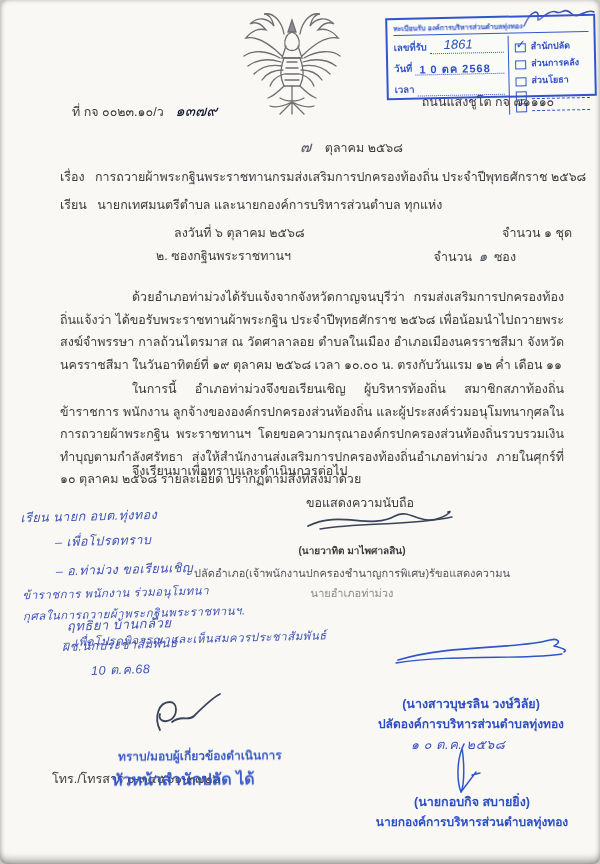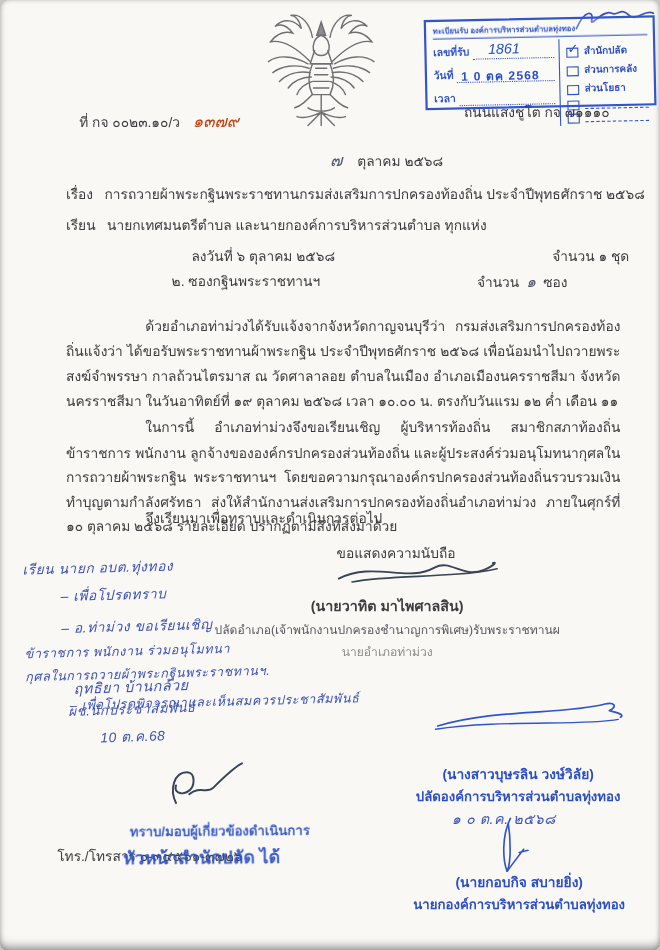--- a/index.html
+++ b/index.html
@@ -122,21 +122,21 @@
       <path d="M48,92 C54,96 66,96 72,92"></path>
     </g>
   </svg>
 
   <div class="abs print center" style="left:390px;top:92px;width:196px;line-height:20px;">
     <div>ถนนแสงชูโต กจ ๗๑๑๑๐</div>
   </div>
 
   <div class="abs print" style="left:72px;top:100px;white-space:nowrap;">
     <span>ที่ กจ ๐๐๒๓.๑๐/ว</span>
-    <span class="hand-dk" style="font-size:15px;color:#c2410c;margin-left:8px;">๑๓๗๙</span>
+    <span class="hand-dk" style="font-size:15px;color:#0f172a;margin-left:8px;">๑๓๗๙</span>
   </div>
 
   <div class="abs print" style="left:300px;top:136px;white-space:nowrap;">
     <span class="hand-dk" style="font-size:15px;color:#55596e;margin-right:10px;">๗</span>
     <span>ตุลาคม ๒๕๖๘</span>
   </div>
 
   <div class="abs print" style="left:60px;top:166px;width:510px;white-space:nowrap;">
     <span class="bold" style="font-weight:normal">เรื่อง</span>&nbsp;&nbsp;
     <span>การถวายผ้าพระกฐินพระราชทานกรมส่งเสริมการปกครองท้องถิ่น ประจำปีพุทธศักราช ๒๕๖๘</span>
@@ -174,22 +174,22 @@
 
   <div class="abs print" style="left:132px;top:460px;">จึงเรียนมาเพื่อทราบและดำเนินการต่อไป</div>
 
   <div class="abs print" style="left:280px;top:492px;width:160px;text-align:center;">ขอแสดงความนับถือ</div>
 
   <svg class="abs sig" style="left:300px;top:500px" width="170" height="36" viewBox="0 0 170 36">
     <path d="M8,26 C40,10 70,30 95,16 C110,8 120,26 140,18 C150,14 152,10 148,12" stroke="#3a4458" stroke-width="1.7"></path>
     <path d="M20,29 C60,22 110,26 152,17" stroke="#3a4458" stroke-width="1.4"></path>
   </svg>
 
-  <div class="abs print bold center" style="left:232px;top:540px;width:240px;font-size:13px;">(นายวาทิต มาไพศาลสิน)</div>
-  <div class="abs print center" style="left:152px;top:562px;width:400px;font-size:11px;color:#55565c;">ปลัดอำเภอ(เจ้าพนักงานปกครองชำนาญการพิเศษ)รับพระราชทานผ</div>
+  <div class="abs print bold center" style="left:232px;top:540px;width:240px;font-size:10px;">(นายวาทิต มาไพศาลสิน)</div>
+  <div class="abs print center" style="left:152px;top:562px;width:400px;font-size:11px;color:#55565c;">ปลัดอำเภอ(เจ้าพนักงานปกครองชำนาญการพิเศษ)รัขอแสดงความน</div>
   <div class="abs print center gray" style="left:252px;top:582px;width:200px;font-size:11px;">นายอำเภอท่าม่วง</div>
 
   <div class="abs hand" style="left:22px;top:504px;width:330px;transform:rotate(-1.5deg);">
     <div>เรียน นายก อบต.ทุ่งทอง</div>
     <div style="margin-left:34px;margin-top:4px;">– เพื่อโปรดทราบ</div>
     <div style="margin-left:34px;margin-top:8px;">– อ.ท่าม่วง ขอเรียนเชิญ</div>
     <div style="margin-top:2px;font-size:11.5px;">ข้าราชการ พนักงาน ร่วมอนุโมทนา</div>
     <div style="font-size:11.5px;">กุศลในการถวายผ้าพระกฐินพระราชทานฯ.</div>
     <div style="margin-left:40px;margin-top:6px;font-size:11.5px;">– เพื่อโปรดพิจารณาและเห็นสมควรประชาสัมพันธ์</div>
   </div>

